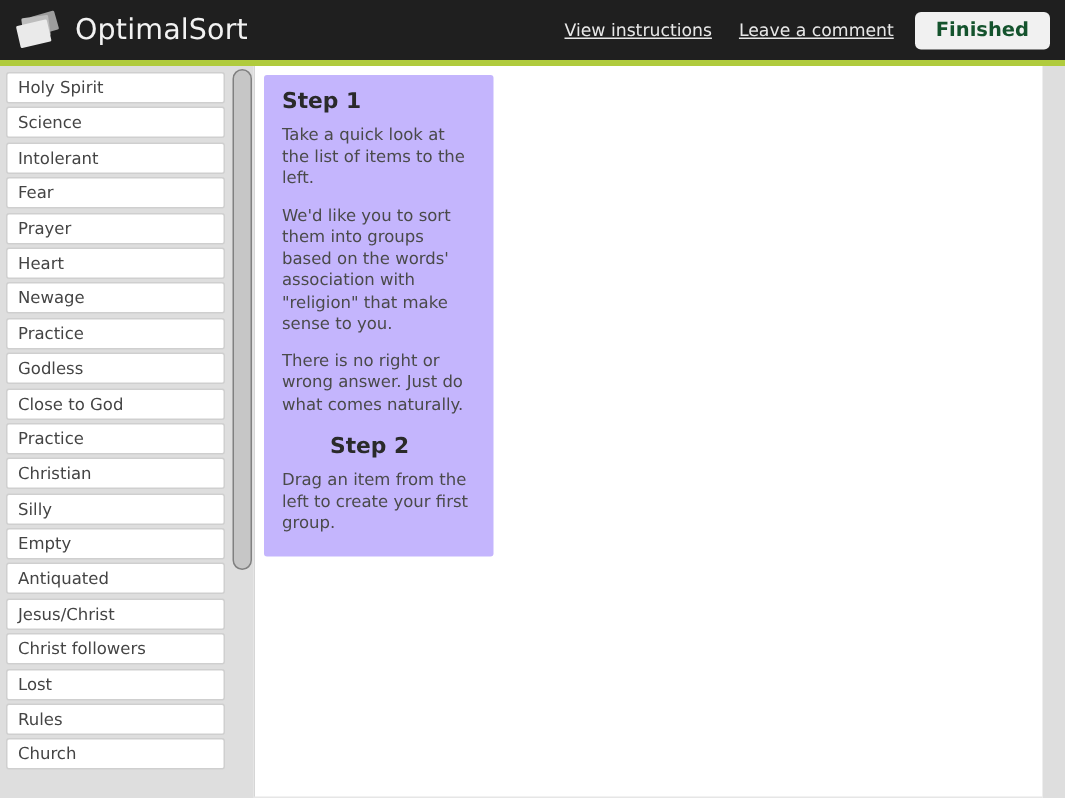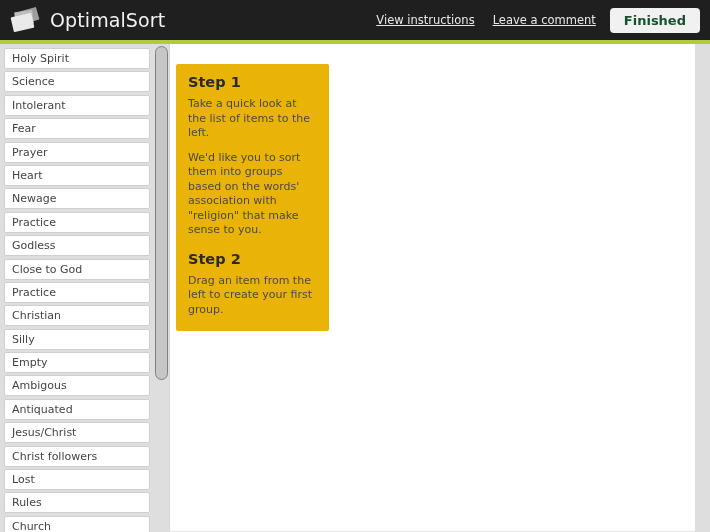--- a/index.html
+++ b/index.html
@@ -175,34 +175,34 @@
     top: 44px;
     left: 695px;
     width: 15px;
     height: 488px;
     background: #dedede;
   }
 
   
   .instructions {
     position: absolute;
-    top: 20px;
+    top: 6px;
     left: 6px;
     width: 153px;
-    background: #eab308;
+    background: #c4b5fd;
     padding: 10px 12px 14px 12px;
     border-radius: 2px;
   }
   .instructions h2 {
     margin: 0 0 7px 0;
     font-size: 14.5px;
     font-weight: bold;
     color: #2a2a2a;
   }
-  .instructions h2.step2 { margin-top: 13px; }
+  .instructions h2.step2 { margin-top: 13px; margin-left: 32px; }
   .instructions p {
     margin: 6px 0 10px 0;
     font-size: 11px;
     line-height: 1.32;
     color: #4a4a4a;
   }
   .instructions p:last-child { margin-bottom: 0; }
 
   
   .bottom-rule {
@@ -247,37 +247,37 @@
       <div class="card-item">Prayer</div>
       <div class="card-item">Heart</div>
       <div class="card-item">Newage</div>
       <div class="card-item">Practice</div>
       <div class="card-item">Godless</div>
       <div class="card-item">Close to God</div>
       <div class="card-item">Practice</div>
       <div class="card-item">Christian</div>
       <div class="card-item">Silly</div>
       <div class="card-item">Empty</div>
-      <div class="card-item">Ambigous</div>
       <div class="card-item">Antiquated</div>
       <div class="card-item">Jesus/Christ</div>
       <div class="card-item">Christ followers</div>
       <div class="card-item">Lost</div>
       <div class="card-item">Rules</div>
       <div class="card-item">Church</div>
     </div>
     <div class="sb-track"></div>
     <div class="sb-thumb"></div>
   </div>
 
   <div class="main">
     <div class="instructions">
       <h2>Step 1</h2>
       <p>Take a quick look at the list of items to the left.</p>
       <p>We'd like you to sort them into groups based on the words' association with "religion" that make sense to you.</p>
+      <p>There is no right or wrong answer. Just do what comes naturally.</p>
       <h2 class="step2">Step 2</h2>
       <p>Drag an item from the left to create your first group.</p>
     </div>
   </div>
 
   <div class="right-gutter"></div>
   <div class="bottom-rule"></div>
 
 </div>
 

